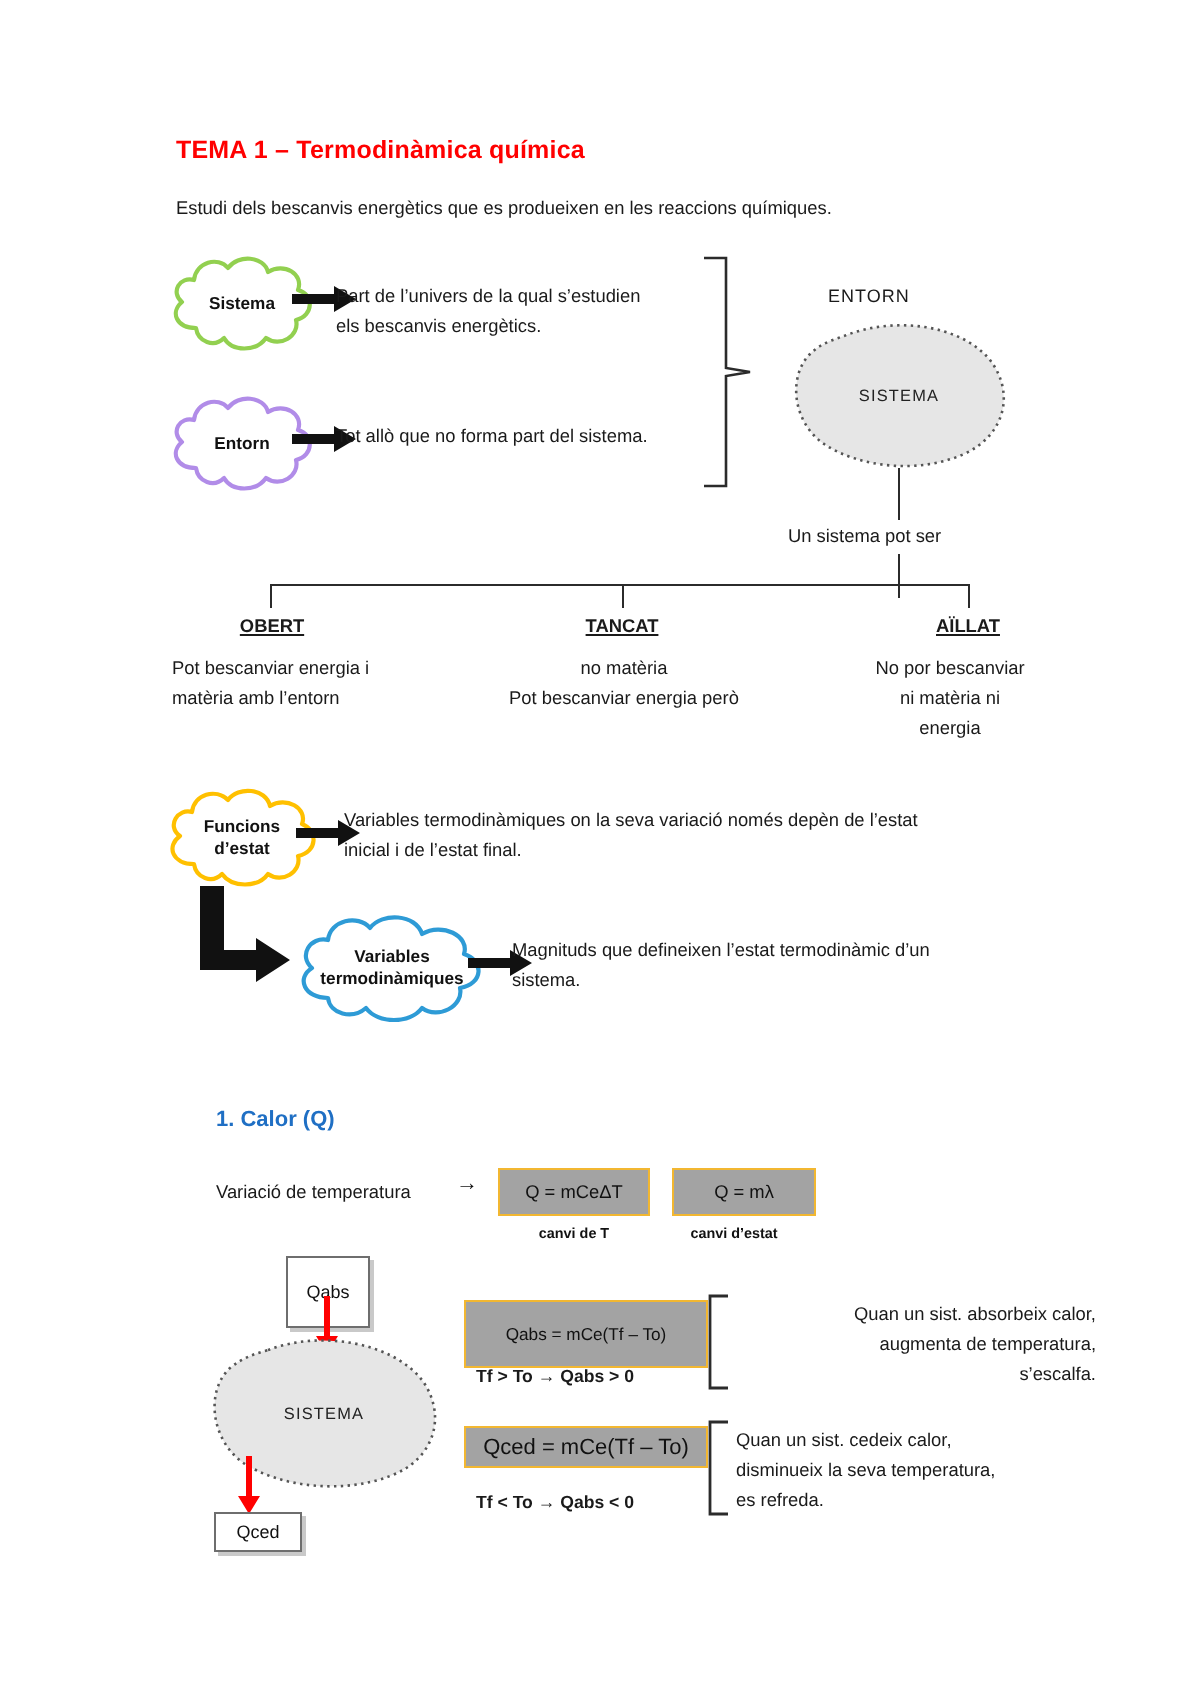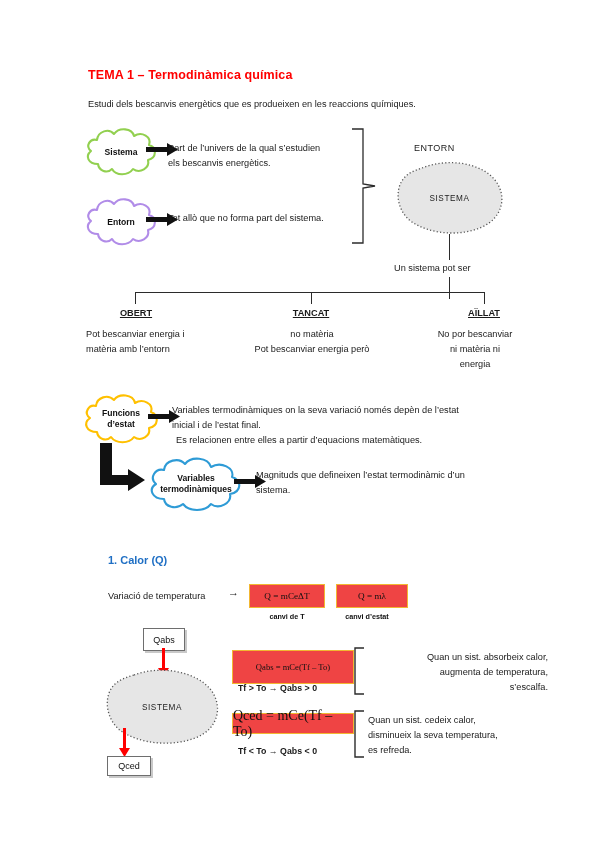--- a/index.html
+++ b/index.html
@@ -36,23 +36,23 @@
   .blob .lbl{
     position:absolute;left:0;right:0;top:50%;transform:translateY(-50%);
     text-align:center;font-size:8.2px;color:#222;letter-spacing:.6px;
   }
 
   
   .fatarrow{position:absolute;}
 
   
   .fbox{
-    position:absolute;border:1.4px solid #f2b731;background:#ef4444;
+    position:absolute;border:1.4px solid #f2b731;background:#a3a3a3;
     display:flex;align-items:center;justify-content:center;
-    font-size:9.2px;color:#111;box-sizing:border-box;font-family:Liberation Serif, serif;
+    font-size:9.2px;color:#111;box-sizing:border-box;
   }
   .qbox{
     position:absolute;border:1.6px solid #6e6e6e;background:#fff;
     box-shadow:2px 2px 0 0 #c9c9c9;
     display:flex;align-items:center;justify-content:center;
     font-size:9px;color:#111;box-sizing:border-box;
   }
   .cap{position:absolute;font-size:7.2px;font-weight:bold;color:#111;text-align:center;}
 
   
@@ -168,21 +168,20 @@
 
   <div class="fatarrow" style="left:148px;top:409px;">
     <svg width="33" height="15" viewBox="0 0 33 15">
       <path d="M0 5 L21 5 L21 1 L32 7.5 L21 14 L21 10 L0 10 Z" fill="#111"></path>
     </svg>
   </div>
 
   <div class="abs body-txt" style="left:172px;top:403px;width:360px;">
     <div>Variables termodinàmiques on la seva variació només depèn de l’estat</div>
     <div>inicial i de l’estat final.</div>
-    <div style="margin-left:4px;">Es relacionen entre elles a partir d’equacions matemàtiques.</div>
   </div>
 
   <div class="abs" style="left:95px;top:443px;">
     <svg width="54" height="50" viewBox="0 0 54 50">
       <path d="M5 0 L17 0 L17 32 L33 32 L33 26 L50 37 L33 48 L33 42 L5 42 Z" fill="#111"></path>
     </svg>
   </div>
 
   <div class="cloud" style="left:144px;top:455px;width:104px;height:58px;">
     <svg width="104" height="58" viewBox="0 0 104 58">
@@ -211,21 +210,21 @@
 
   <div class="abs body-txt" style="left:108px;top:589px;">Variació de temperatura</div>
   <div class="abs arrowglyph" style="left:228px;top:586px;">→</div>
 
   <div class="fbox" style="left:249px;top:584px;width:76px;height:24px;">Q = mCeΔT</div>
   <div class="cap" style="left:249px;top:612px;width:76px;">canvi de T</div>
 
   <div class="fbox" style="left:336px;top:584px;width:72px;height:24px;">Q = mλ</div>
   <div class="cap" style="left:334px;top:612px;width:66px;">canvi d’estat</div>
 
-  <div class="qbox" style="left:143px;top:628px;width:42px;height:23px;">Qabs</div>
+  <div class="qbox" style="left:143px;top:628px;width:42px;height:36px;">Qabs</div>
   <div class="abs" style="left:157px;top:648px;">
     <svg width="13" height="30" viewBox="0 0 13 30">
       <path d="M5 0 L8 0 L8 20 L12 20 L6.5 29 L1 20 L5 20 Z" fill="#FF0000"></path>
     </svg>
   </div>
 
   <div class="blob" style="left:100px;top:668px;width:124px;height:78px;">
     <svg width="124" height="78" viewBox="0 0 124 78">
       <path d="M34 7 C60 -3 96 3 111 22 C124 40 117 62 95 70 C72 79 40 76 21 63
                C5 51 3 27 15 16 C21 11 27 9 34 7 Z" fill="#E6E6E6" stroke="#555" stroke-width="1.3" stroke-dasharray="1.2 2.2"></path>
@@ -247,21 +246,21 @@
     <svg width="13" height="48" viewBox="0 0 13 48">
       <path d="M12 1 L3 1 L3 47 L12 47" fill="none" stroke="#2b2b2b" stroke-width="1.4"></path>
     </svg>
   </div>
   <div class="abs body-txt" style="left:368px;top:650px;width:180px;text-align:right;">
     <div>Quan un sist. absorbeix calor,</div>
     <div>augmenta de temperatura,</div>
     <div>s’escalfa.</div>
   </div>
 
-  <div class="fbox" style="left:232px;top:713px;width:122px;height:21px;font-size:14px;">Qced = mCe(Tf – To)</div>
+  <div class="fbox" style="left:232px;top:713px;width:122px;height:21px;font-size:11px;">Qced = mCe(Tf – To)</div>
   <div class="abs body-txt bold" style="left:238px;top:744px;font-size:8.8px;">Tf &lt; To  →  Qabs &lt; 0</div>
 
   <div class="abs" style="left:352px;top:710px;">
     <svg width="13" height="48" viewBox="0 0 13 48">
       <path d="M12 1 L3 1 L3 47 L12 47" fill="none" stroke="#2b2b2b" stroke-width="1.4"></path>
     </svg>
   </div>
   <div class="abs body-txt" style="left:368px;top:713px;width:190px;">
     <div>Quan un sist. cedeix calor,</div>
     <div>disminueix la seva temperatura,</div>

